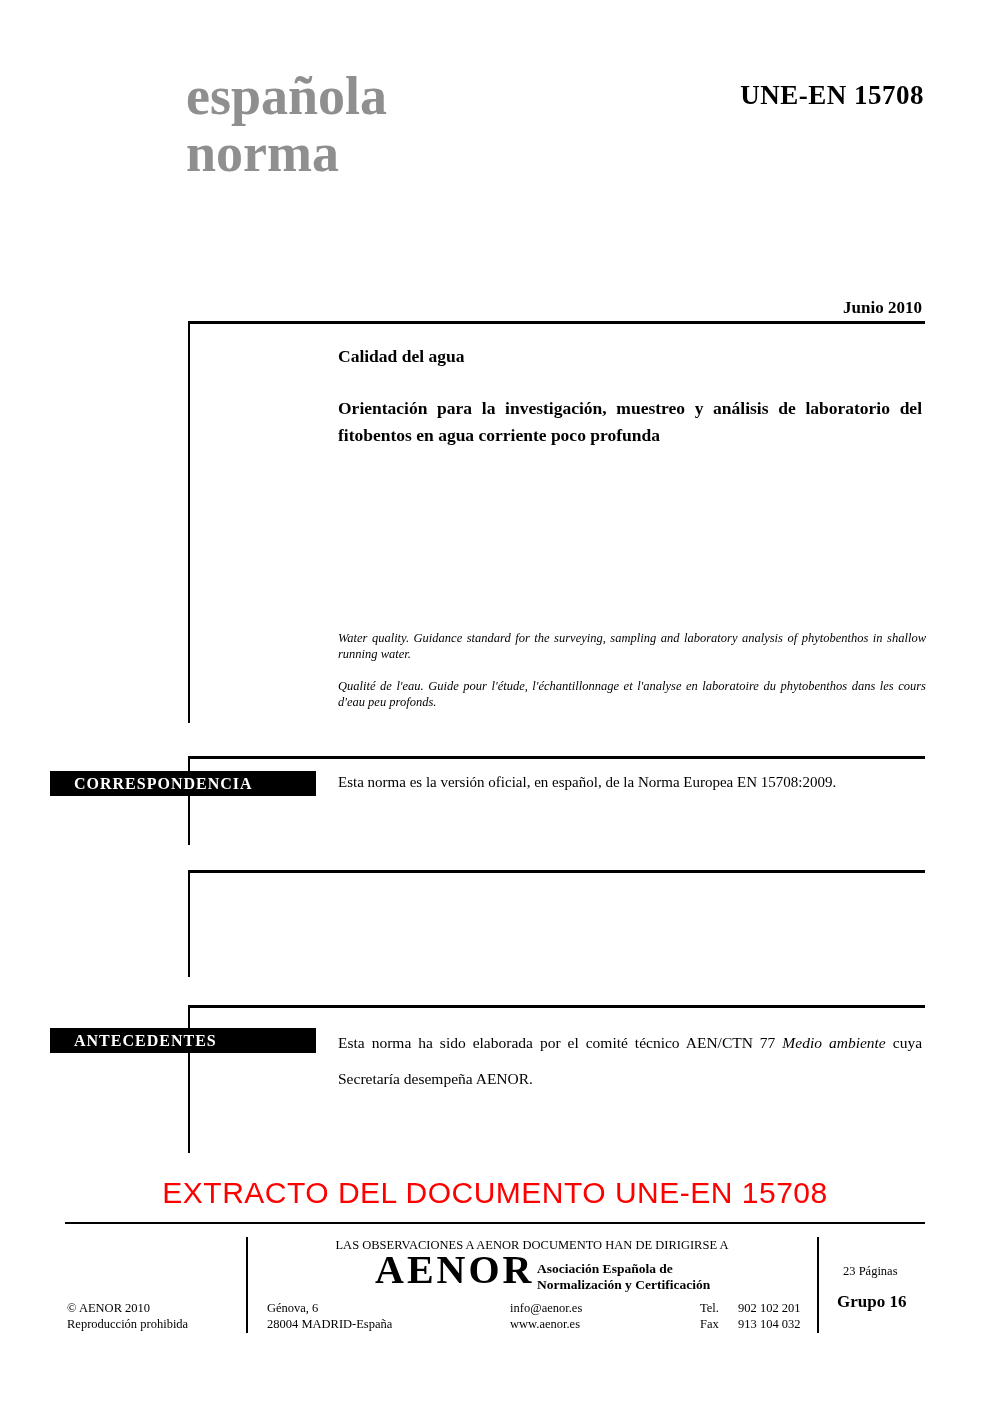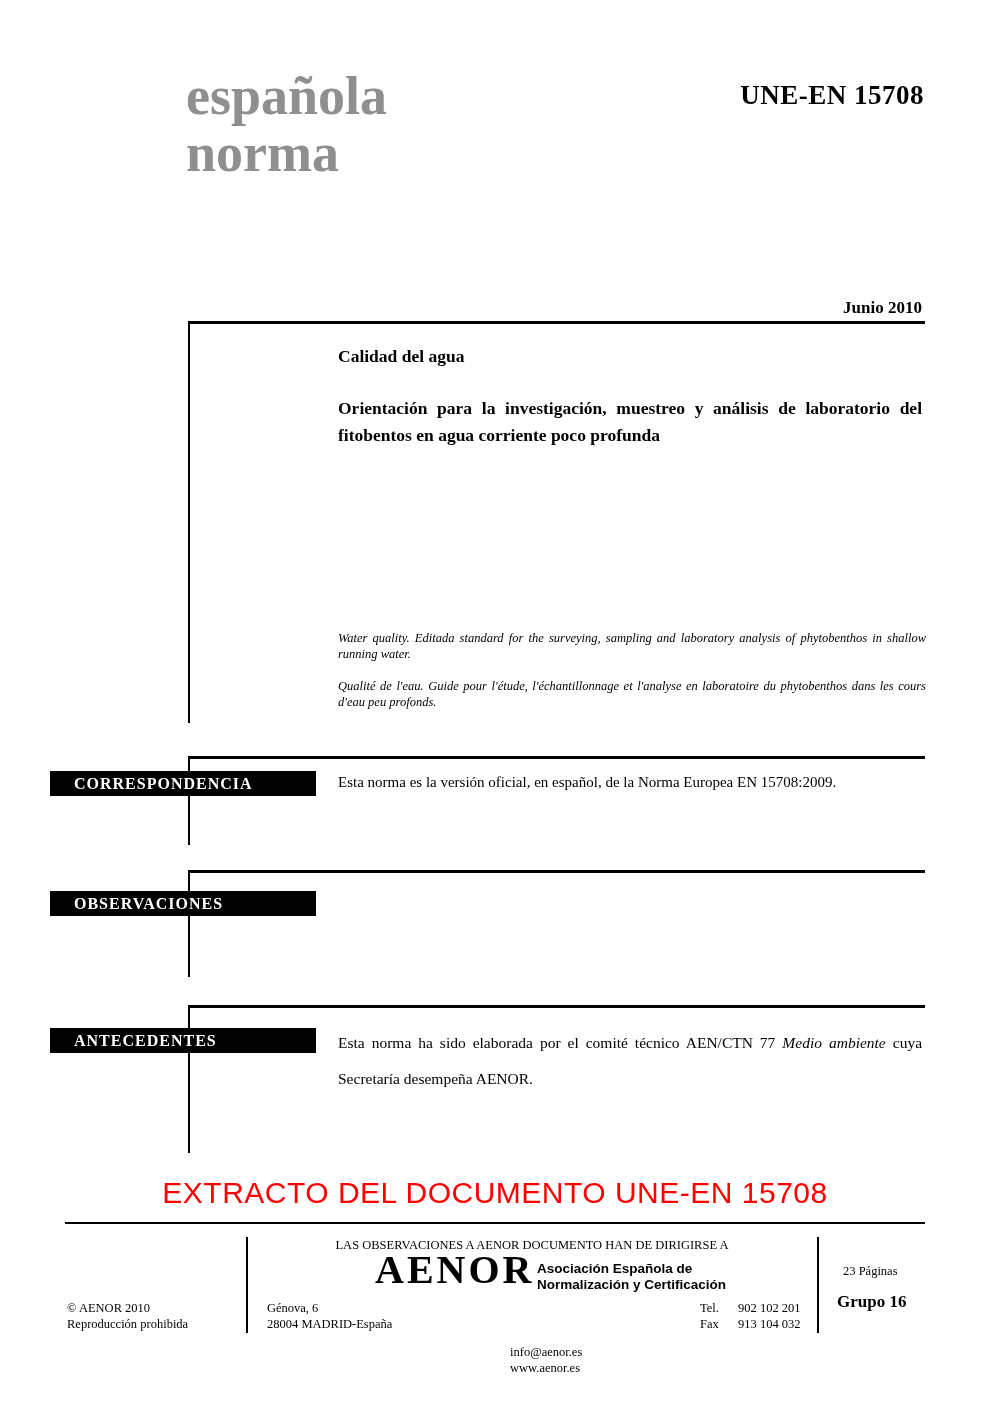--- a/index.html
+++ b/index.html
@@ -61,55 +61,54 @@
   .f-small { font-size:12.5px; line-height:16px; }
   .f-left-top { position:absolute; left:67px; top:1238px; width:178px; }
   .f-left-bottom { position:absolute; left:67px; top:1300px; width:178px; }
   .f-notice { position:absolute; left:247px; top:1238px; width:570px; text-align:center; font-size:12.5px; }
   .f-logo {
     position:absolute; left:375px; top:1250px;
     font-size:40px; font-weight:bold; letter-spacing:3px; line-height:40px;
   }
   .f-tagline {
     position:absolute; left:537px; top:1261px;
-    font-family:Liberation Sans, sans-serif; font-size:13.5px; font-weight:bold; line-height:16px;
+    font-family:Liberation Serif, serif; font-size:13.5px; font-weight:bold; line-height:16px;
   }
   .f-addr { position:absolute; left:267px; top:1300px; }
-  .f-web  { position:absolute; left:510px; top:1300px;margin-top:44px; }
+  .f-web  { position:absolute; left:510px; top:1300px; }
   .f-tel  { position:absolute; left:700px; top:1300px; display:grid; grid-template-columns:38px auto; column-gap:0; }
   .f-pages { position:absolute; left:843px; top:1264px; font-size:12.5px; }
   .f-group { position:absolute; left:837px; top:1292px; font-size:17px; font-weight:bold; }
 </style>
 </head>
 <body>
 
 <div class="page">
 
   <div class="brand">
     <div>española</div>
     <div>norma</div>
   </div>
   <div class="std-code">UNE-EN 15708</div>
   <div class="issue-date">Junio 2010</div>
 
   <div class="hrule" style="top:321px;"></div>
   <div class="vrule" style="top:321px; height:402px;"></div>
   <div class="subject">Calidad del agua</div>
   <div class="title-es">Orientación para la investigación, muestreo y análisis de laboratorio del fitobentos en agua corriente poco profunda</div>
-  <div class="abstract en">Water quality. Editada standard for the surveying, sampling and laboratory analysis of phytobenthos in shallow running water.</div>
+  <div class="abstract en">Water quality. Guidance standard for the surveying, sampling and laboratory analysis of phytobenthos in shallow running water.</div>
   <div class="abstract fr">Qualité de l'eau. Guide pour l'étude, l'échantillonnage et l'analyse en laboratoire du phytobenthos dans les cours d'eau peu profonds.</div>
 
   <div class="hrule" style="top:756px;"></div>
   <div class="vrule" style="top:756px; height:89px;"></div>
   <div class="bar" style="top:771px;">CORRESPONDENCIA</div>
   <div class="corr-text">Esta norma es la versión oficial, en español, de la Norma Europea EN 15708:2009.</div>
 
   <div class="hrule" style="top:870px;"></div>
   <div class="vrule" style="top:870px; height:107px;"></div>
-  <div class="bar" style="top:891px;">OBSERVACIONES</div>
 
   <div class="hrule" style="top:1005px;"></div>
   <div class="vrule" style="top:1005px; height:148px;"></div>
   <div class="bar" style="top:1028px;">ANTECEDENTES</div>
   <div class="ant-text"><span>Esta norma ha sido elaborada por el comité técnico AEN/CTN 77 </span><span class="it">Medio ambiente</span><span> cuya Secretaría desempeña AENOR.</span></div>
 
   <div class="banner">EXTRACTO DEL DOCUMENTO UNE-EN 15708</div>
 
   <div class="f-topline"></div>
   <div class="f-div one"></div>

